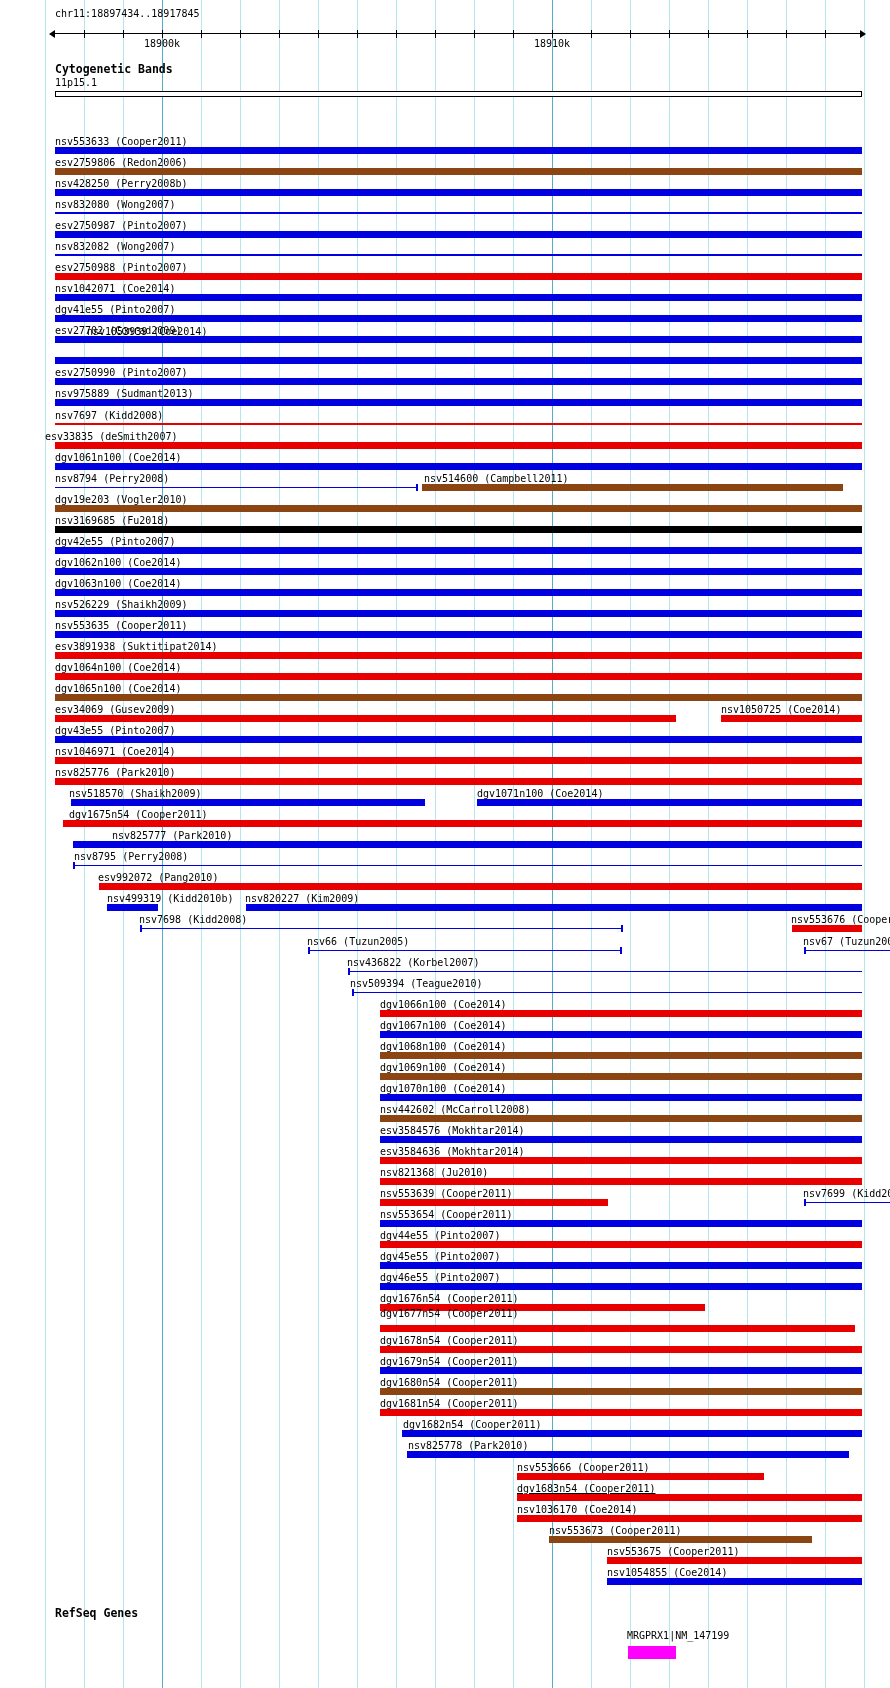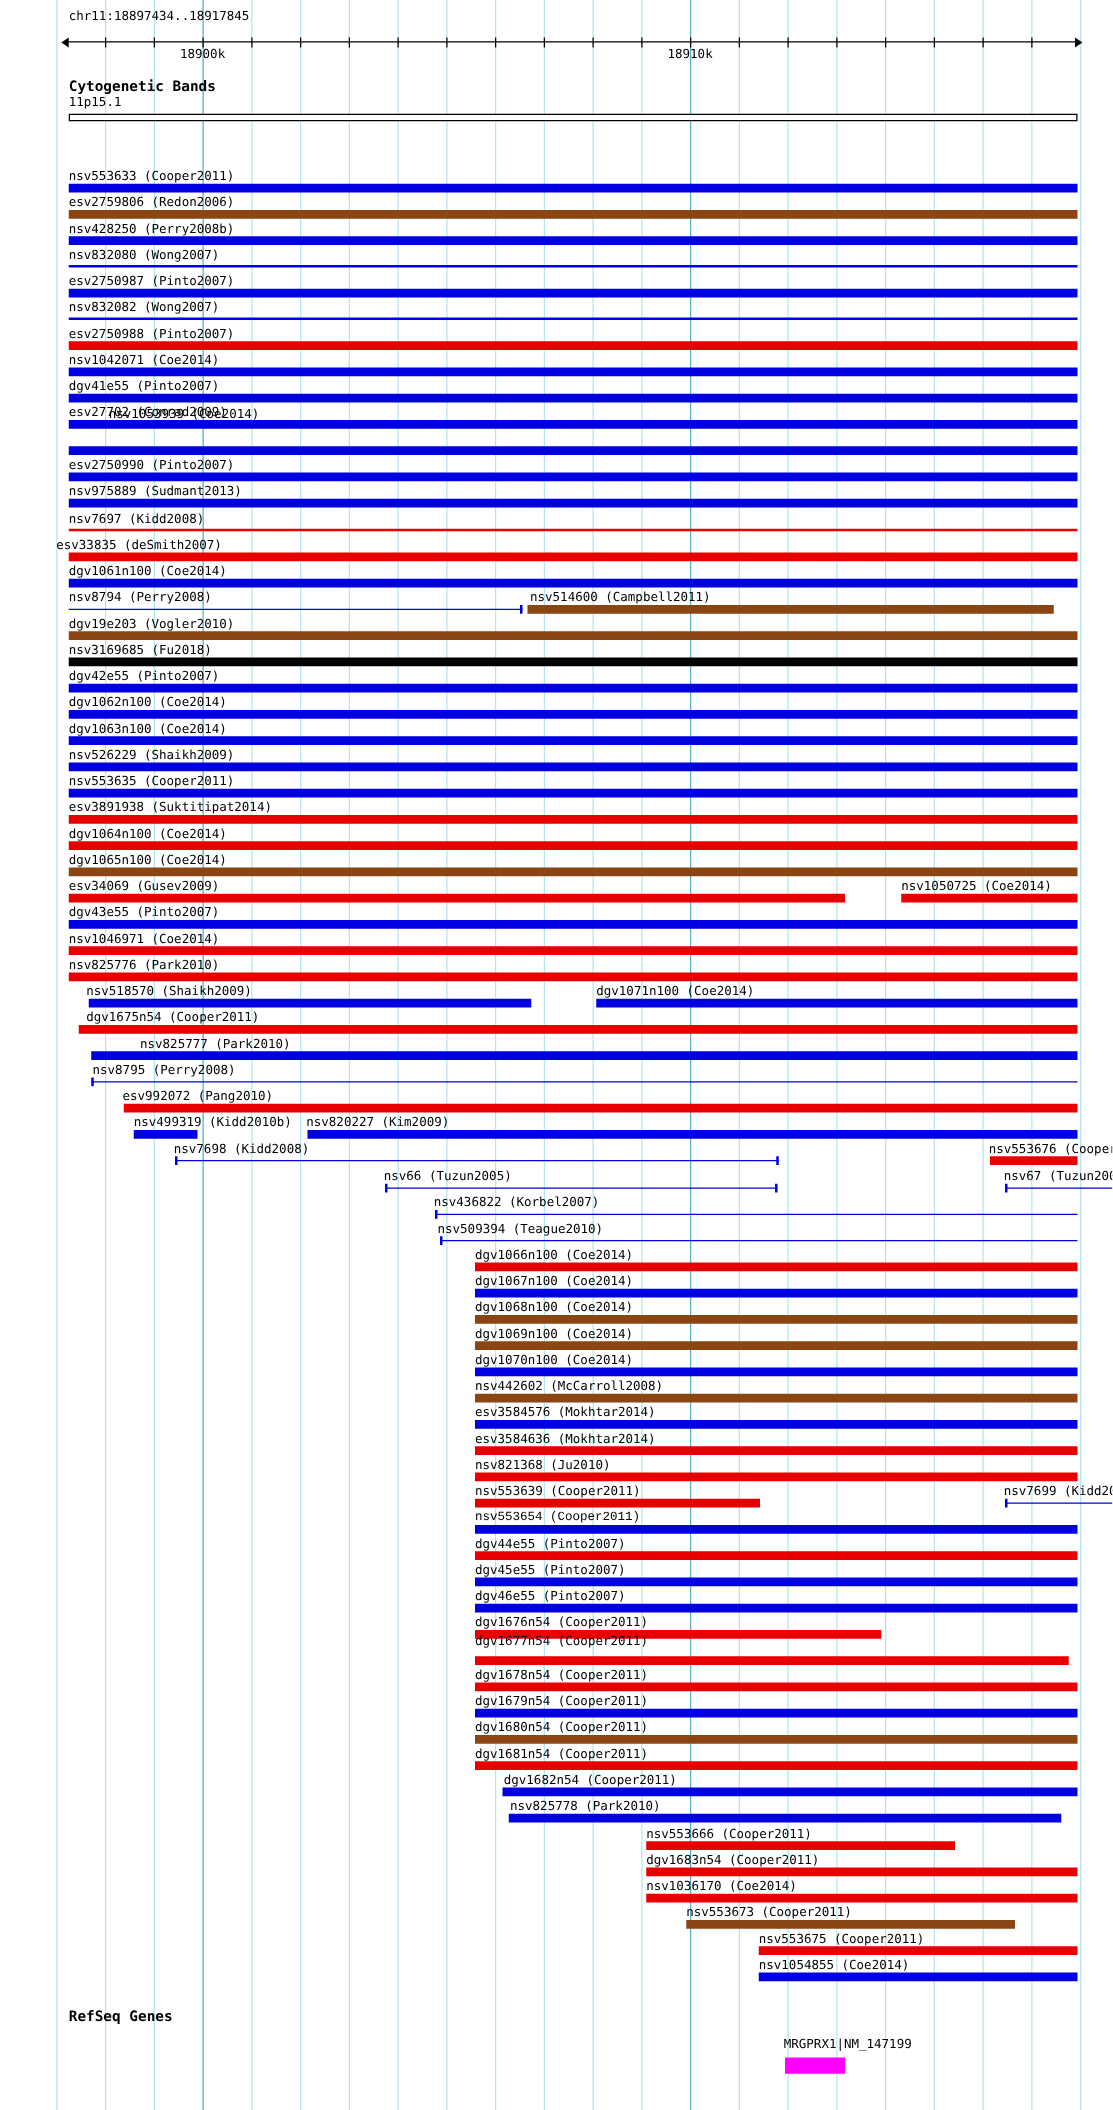--- a/index.html
+++ b/index.html
@@ -309,21 +309,21 @@
         <div class="vbar" style="left: 380px; top: 1178px; width: 482px; background: rgb(232, 0, 0);"></div>
       </div>
       <div>
         <div class="txt" style="left: 380px; top: 1188px;">nsv553639 (Cooper2011)</div>
         <div class="txt" style="left: 803px; top: 1188px;">nsv7699 (Kidd2008)</div>
         <div class="vbar" style="left: 380px; top: 1199px; width: 228px; background: rgb(232, 0, 0);"></div>
         <div class="vline" style="left: 804px; top: 1202px; width: 86px; background: rgb(0, 0, 224);"></div>
         <div class="vtick" style="left: 804px; top: 1199px; background: rgb(0, 0, 224);"></div>
       </div>
       <div>
-        <div class="txt" style="left: 380px; top: 1209px; font-family: Liberation Mono, monospace;">nsv553654 (Cooper2011)</div>
+        <div class="txt" style="left: 380px; top: 1209px;">nsv553654 (Cooper2011)</div>
         <div class="vbar" style="left: 380px; top: 1220px; width: 482px; background: rgb(0, 0, 224);"></div>
       </div>
       <div>
         <div class="txt" style="left: 380px; top: 1230px;">dgv44e55 (Pinto2007)</div>
         <div class="vbar" style="left: 380px; top: 1241px; width: 482px; background: rgb(232, 0, 0);"></div>
       </div>
       <div>
         <div class="txt" style="left: 380px; top: 1251px;">dgv45e55 (Pinto2007)</div>
         <div class="vbar" style="left: 380px; top: 1262px; width: 482px; background: rgb(0, 0, 224);"></div>
       </div>
@@ -361,21 +361,21 @@
       </div>
       <div>
         <div class="txt" style="left: 408px; top: 1440px;">nsv825778 (Park2010)</div>
         <div class="vbar" style="left: 407px; top: 1451px; width: 442px; background: rgb(0, 0, 224);"></div>
       </div>
       <div>
         <div class="txt" style="left: 517px; top: 1462px;">nsv553666 (Cooper2011)</div>
         <div class="vbar" style="left: 517px; top: 1473px; width: 247px; background: rgb(232, 0, 0);"></div>
       </div>
       <div>
-        <div class="txt" style="left: 517px; top: 1483px;">dgv1683n54 (Cooper2011)</div>
+        <div class="txt" style="left: 517px; top: 1483px; text-decoration: underline;">dgv1683n54 (Cooper2011)</div>
         <div class="vbar" style="left: 517px; top: 1494px; width: 345px; background: rgb(232, 0, 0);"></div>
       </div>
       <div>
         <div class="txt" style="left: 517px; top: 1504px;">nsv1036170 (Coe2014)</div>
         <div class="vbar" style="left: 517px; top: 1515px; width: 345px; background: rgb(232, 0, 0);"></div>
       </div>
       <div>
         <div class="txt" style="left: 549px; top: 1525px;">nsv553673 (Cooper2011)</div>
         <div class="vbar" style="left: 549px; top: 1536px; width: 263px; background: rgb(139, 69, 19);"></div>
       </div>

